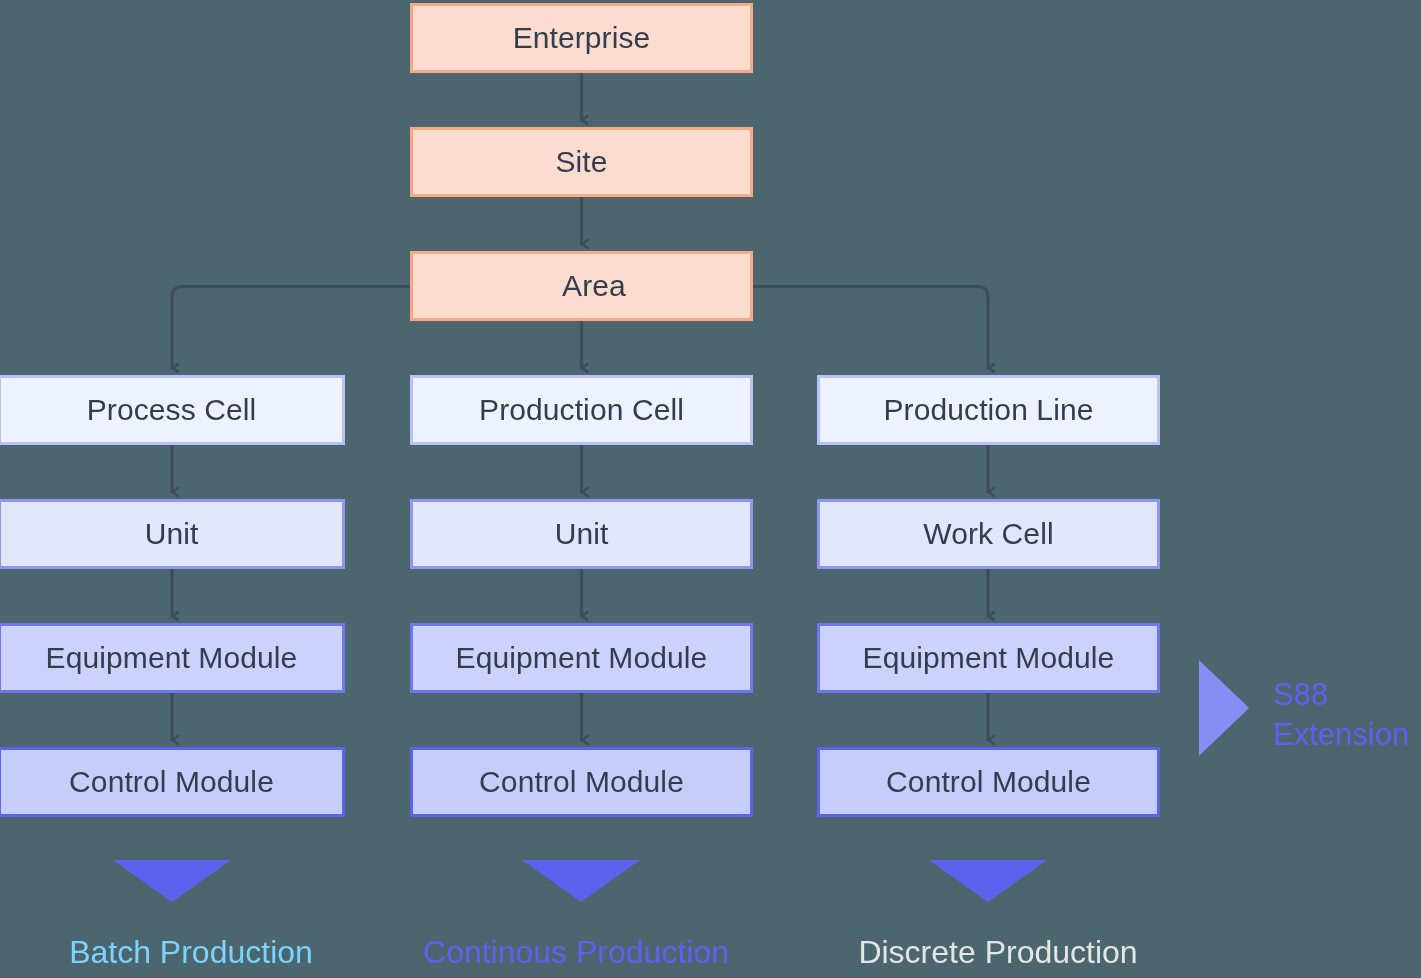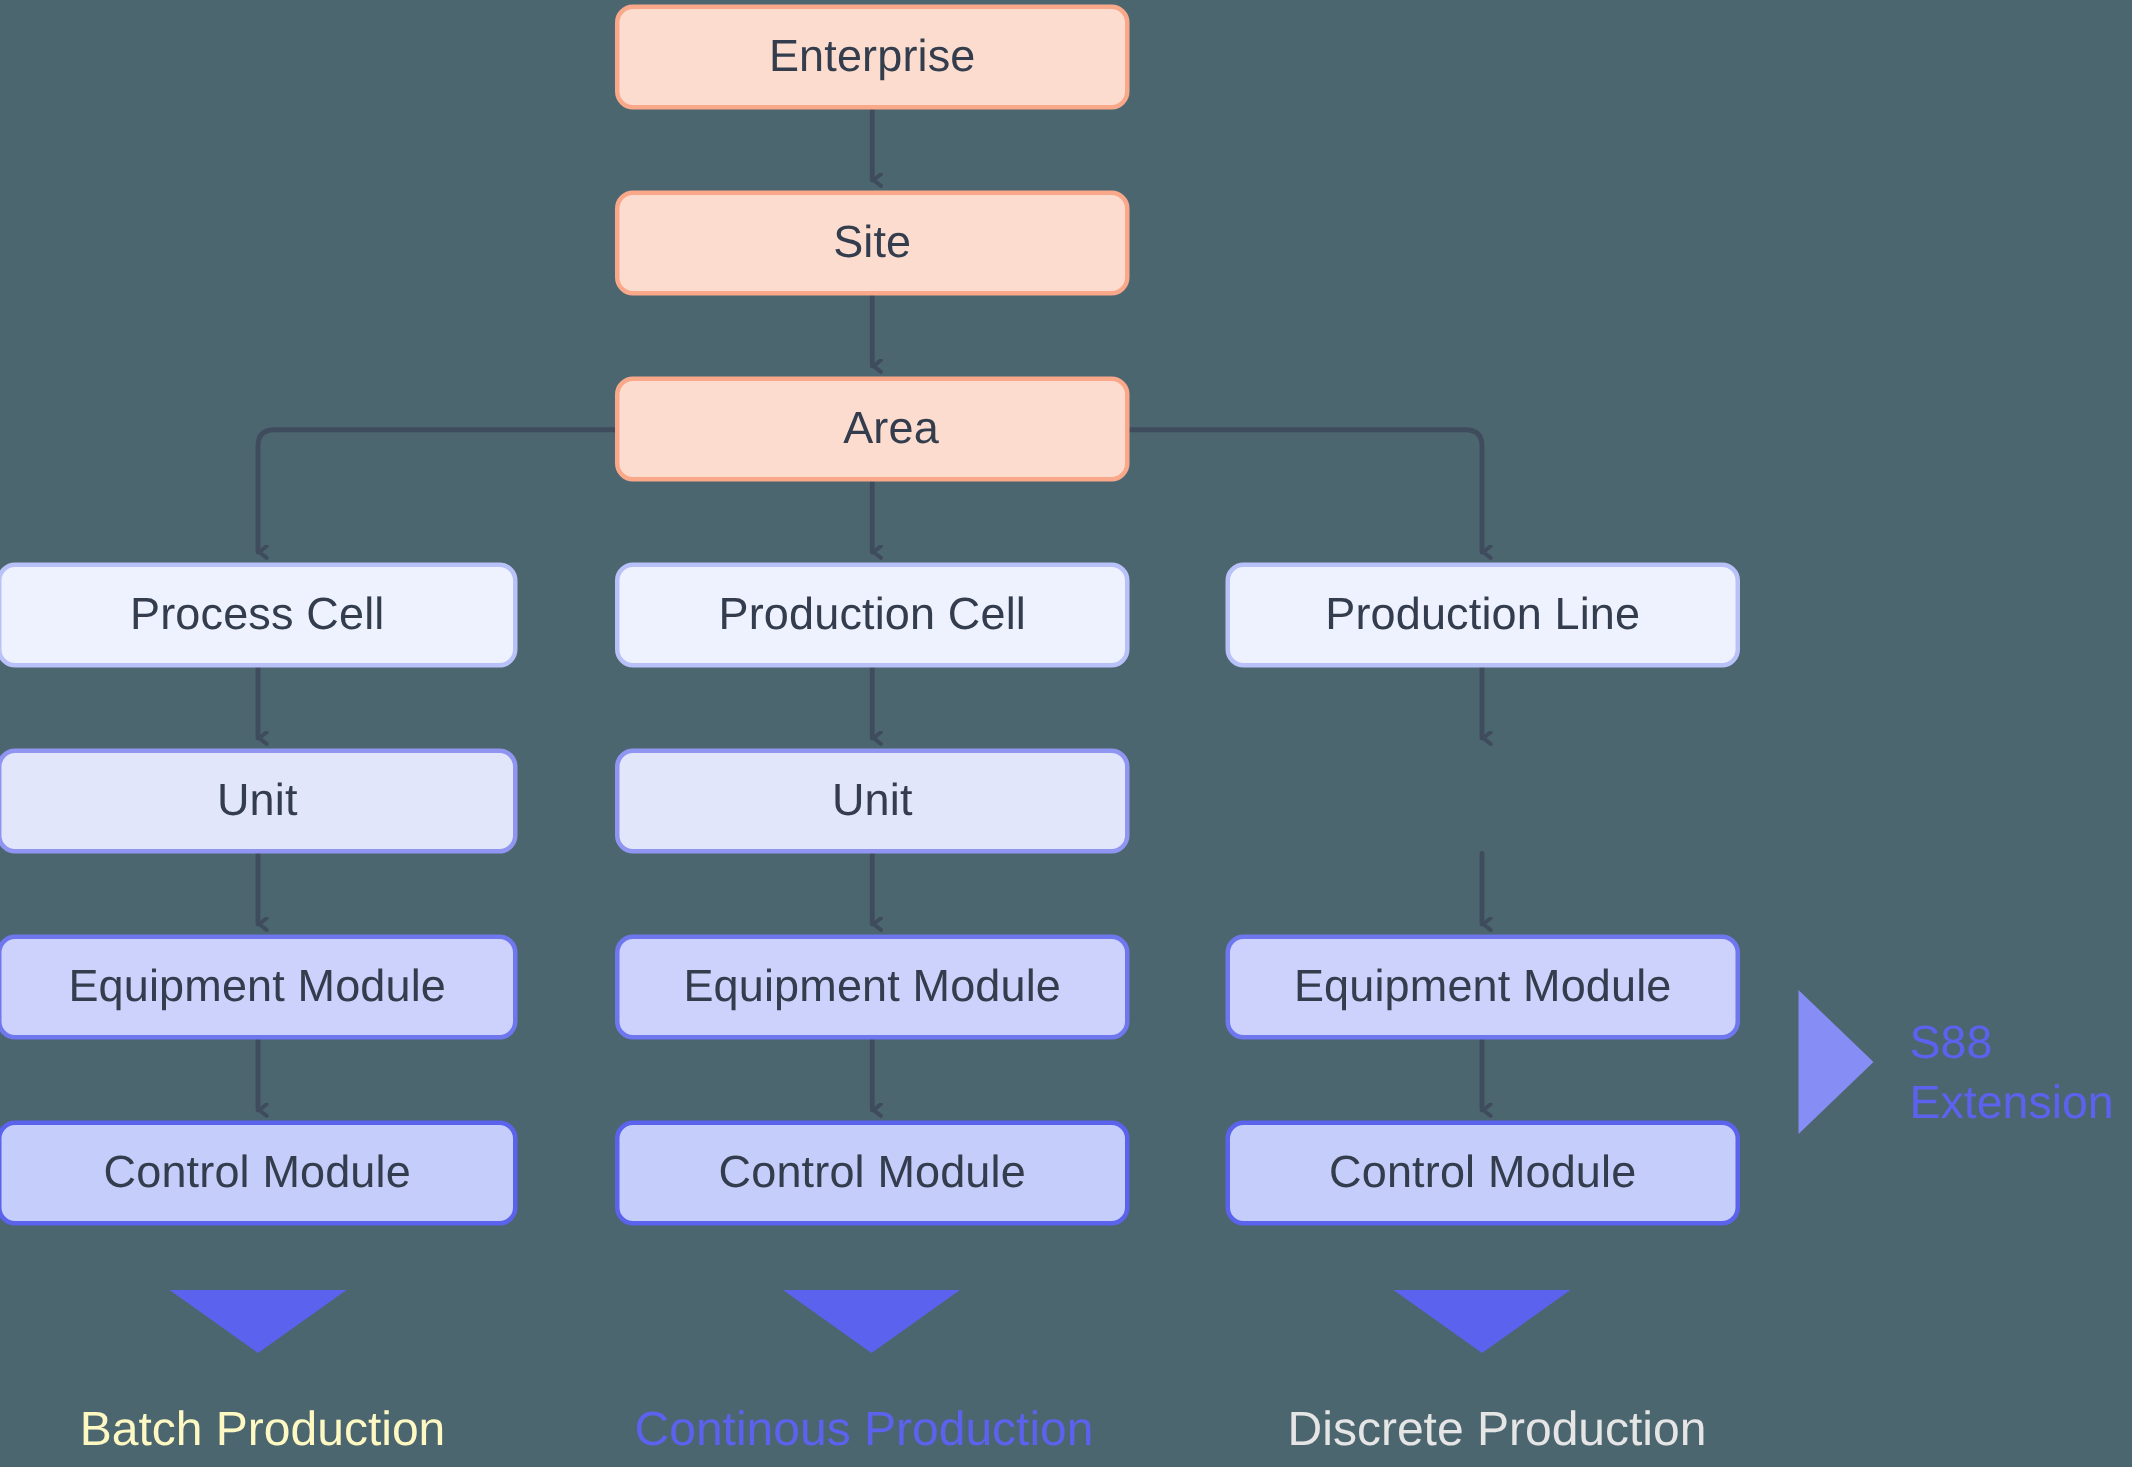--- a/index.html
+++ b/index.html
@@ -32,21 +32,21 @@
     pointer-events: none;
   }
 
   
   .node {
     position: absolute;
     box-sizing: border-box;
     display: flex;
     align-items: center;
     justify-content: center;
-    border-radius: 12px;
+    border-radius: 0;
     border-width: 3px;
     border-style: solid;
     font-size: 30px;
     line-height: 1;
     color: #333d4d;
     letter-spacing: 0.1px;
     white-space: nowrap;
   }
 
   
@@ -163,37 +163,40 @@
   <div class="node tier-l3" style="left:410px; top:623px; width:343px; height:70px;">
     <span>Equipment Module</span>
   </div>
   <div class="node tier-l4" style="left:410px; top:747px; width:343px; height:70px;">
     <span>Control Module</span>
   </div>
 
   <div class="node tier-l1" style="left:817px; top:375px; width:343px; height:70px;">
     <span>Production Line</span>
   </div>
+  <div class="node tier-l2" style="left:817px; top:499px; width:343px; height:70px;">
+    <span>Work Cell</span>
+  </div>
   <div class="node tier-l3" style="left:817px; top:623px; width:343px; height:70px;">
     <span>Equipment Module</span>
   </div>
   <div class="node tier-l4" style="left:817px; top:747px; width:343px; height:70px;">
     <span>Control Module</span>
   </div>
 
   <div class="side-arrow" style="left:1199px; top:660px; border-left-width:50px; border-left-color:#868df5;"></div>
   <div class="side-label" style="left:1273px; top:675px; color:#5b63ee;">
     <div>S88</div>
     <div>Extension</div>
   </div>
 
   <div class="fat-arrow" style="left:113px; top:860px; border-left-width:59px; border-right-width:59px;
               border-top-width:42px; border-top-color:#5b63ee;"></div>
   <div class="fat-arrow" style="left:522px; top:860px; border-left-width:59px; border-right-width:59px;
               border-top-width:42px; border-top-color:#5b63ee;"></div>
   <div class="fat-arrow" style="left:929px; top:860px; border-left-width:59px; border-right-width:59px;
               border-top-width:42px; border-top-color:#5b63ee;"></div>
 
-  <div class="caption" style="left:0px; top:936px; width:350px; color:#fef9c3;">Batch Production</div>
+  <div class="caption" style="left:0px; top:936px; width:350px; color:#7dd3fc;padding-left:16px;">Batch Production</div>
   <div class="caption" style="left:401px; top:936px; width:350px; color:#5b63ee;">Continous Production</div>
   <div class="caption" style="left:823px; top:936px; width:350px; color:#e5e5e5;">Discrete Production</div>
 
 </div>
 
 </body></html>

